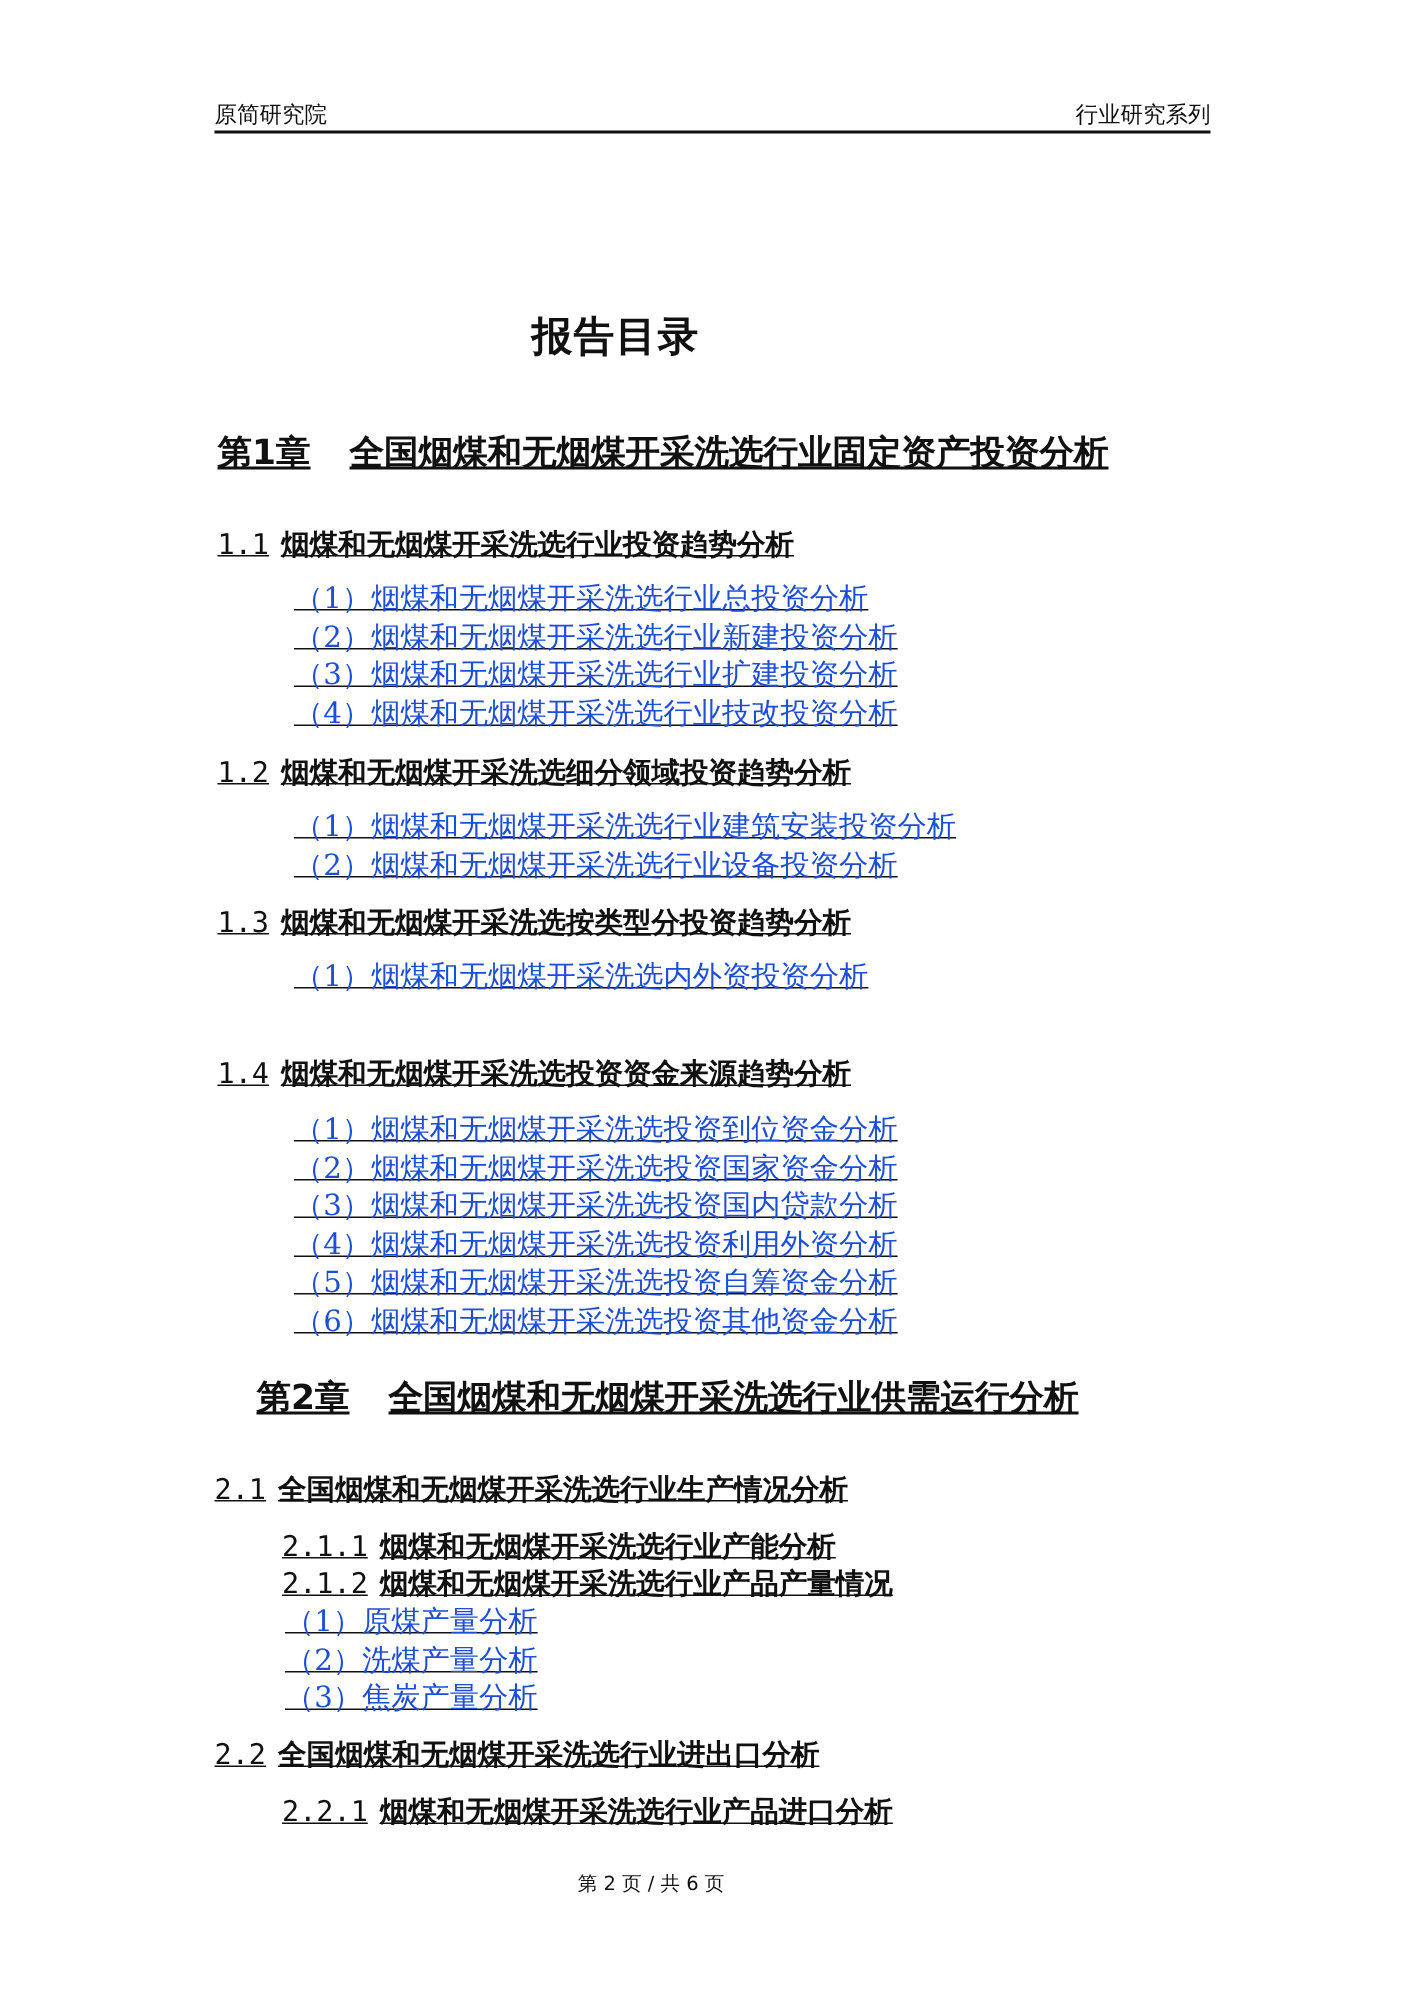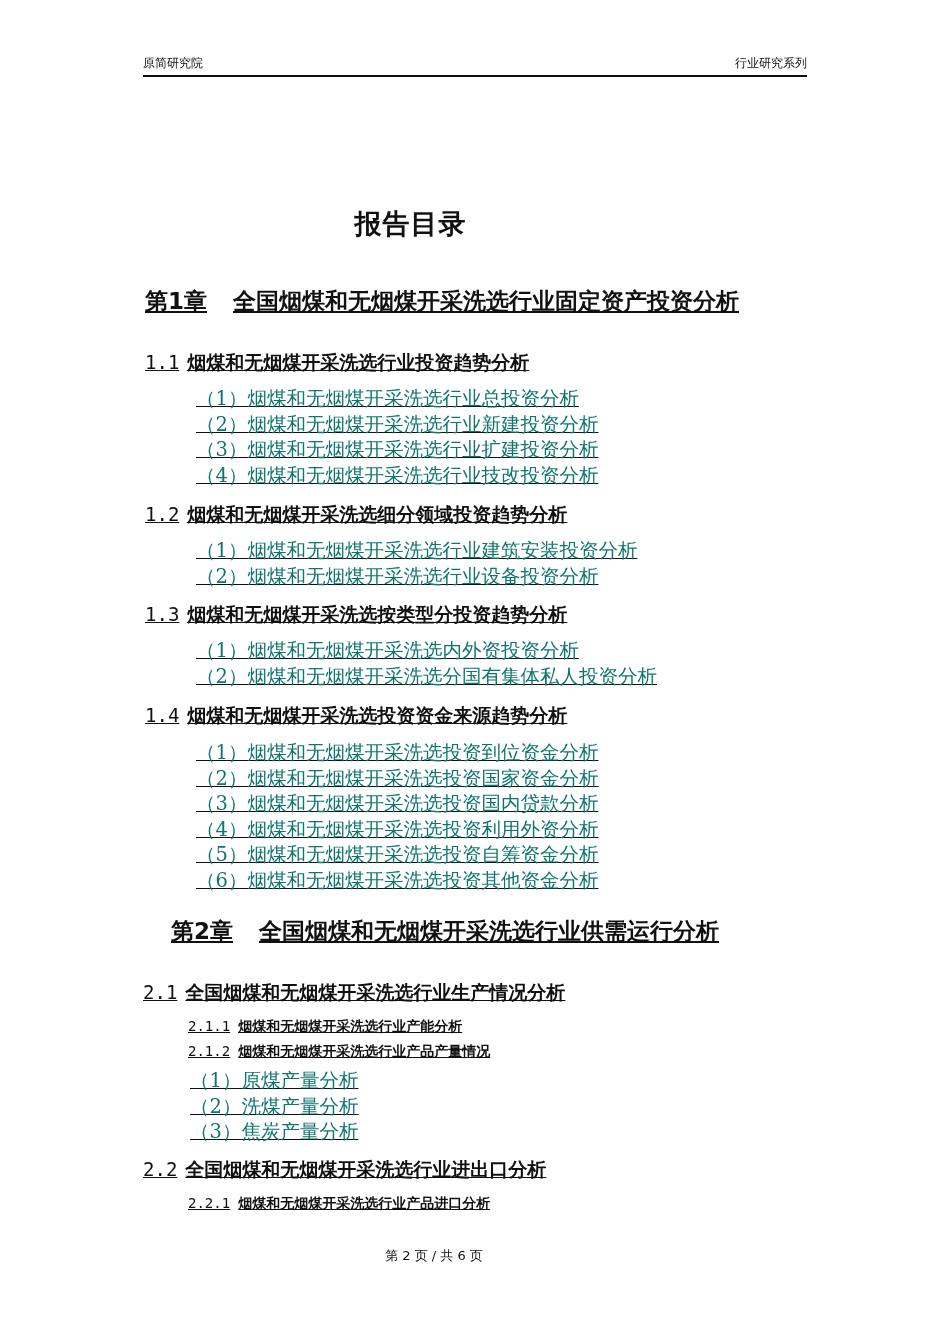--- a/index.html
+++ b/index.html
@@ -1,28 +1,28 @@
 <!DOCTYPE html>
 <html><head>
 <meta charset="utf-8">
 <style>
   html, body { margin:0; padding:0; background:#ffffff; }
   body { width:950px; height:1344px; position:relative; overflow:hidden; color:#111; font-family:"DejaVu Serif", serif; }
-  .header { position:absolute; left:143px; top:53px; width:664px; height:22px; border-bottom:2px solid #111; font-family:"DejaVu Sans", sans-serif; font-size:12px;text-decoration:underline; }
+  .header { position:absolute; left:143px; top:65px; width:664px; height:22px; border-bottom:2px solid #111; font-family:"DejaVu Sans", sans-serif; font-size:15px;text-decoration:underline; }
   .header .left { position:absolute; left:0; top:2px; }
   .header .right { position:absolute; right:0; top:2px; }
   .title { position:absolute; left:0; width:821px; top:206px; text-align:center; font-size:27px; font-weight:bold; font-family:"DejaVu Sans", sans-serif; letter-spacing:1px; }
   .abs { position:absolute; white-space:nowrap;text-decoration:underline; }
   .chapter { font-size:23px; font-family:"DejaVu Sans", sans-serif; font-weight:bold; }
   .chapter .num { margin-right:26px; }
   .section { font-size:19px; font-family:"DejaVu Sans", sans-serif; font-weight:bold; }
   .section .num { font-family:"DejaVu Sans Mono", monospace; font-weight:normal; margin-right:8px; }
-  .sub { font-size:14px; font-family:"DejaVu Sans", sans-serif; font-weight:bold; }
+  .sub { font-size:19px; font-family:"DejaVu Sans", sans-serif; font-weight:bold; }
   .sub .num { font-family:"DejaVu Sans Mono", monospace; font-weight:normal; margin-right:8px; }
-  .item { font-size:19.5px; line-height:25.5px; font-family:"DejaVu Serif", serif; color:#0f766e; }
+  .item { font-size:19.5px; line-height:25.5px; font-family:"DejaVu Serif", serif; color:#1d4ed8; }
   .footer { position:absolute; left:0; width:868px; top:1247px; text-align:center; font-size:13px; font-family:"DejaVu Sans", sans-serif; }
 </style>
 </head>
 <body>
 
 <div class="header">
   <span class="left">原简研究院</span>
   <span class="right">行业研究系列</span>
 </div>
 
@@ -48,21 +48,20 @@
 <div class="abs" style="left:196px; top:538px;">
   <div class="item">（1）烟煤和无烟煤开采洗选行业建筑安装投资分析</div>
   <div class="item">（2）烟煤和无烟煤开采洗选行业设备投资分析</div>
 </div>
 
 <div class="abs section" style="left:145px; top:602px;">
   <span class="num">1.3</span><span>烟煤和无烟煤开采洗选按类型分投资趋势分析</span>
 </div>
 <div class="abs" style="left:196px; top:638px;">
   <div class="item">（1）烟煤和无烟煤开采洗选内外资投资分析</div>
-  <div class="item">（2）烟煤和无烟煤开采洗选分国有集体私人投资分析</div>
 </div>
 
 <div class="abs section" style="left:145px; top:703px;">
   <span class="num">1.4</span><span>烟煤和无烟煤开采洗选投资资金来源趋势分析</span>
 </div>
 <div class="abs" style="left:196px; top:740px;">
   <div class="item">（1）烟煤和无烟煤开采洗选投资到位资金分析</div>
   <div class="item">（2）烟煤和无烟煤开采洗选投资国家资金分析</div>
   <div class="item">（3）烟煤和无烟煤开采洗选投资国内贷款分析</div>
   <div class="item">（4）烟煤和无烟煤开采洗选投资利用外资分析</div>

